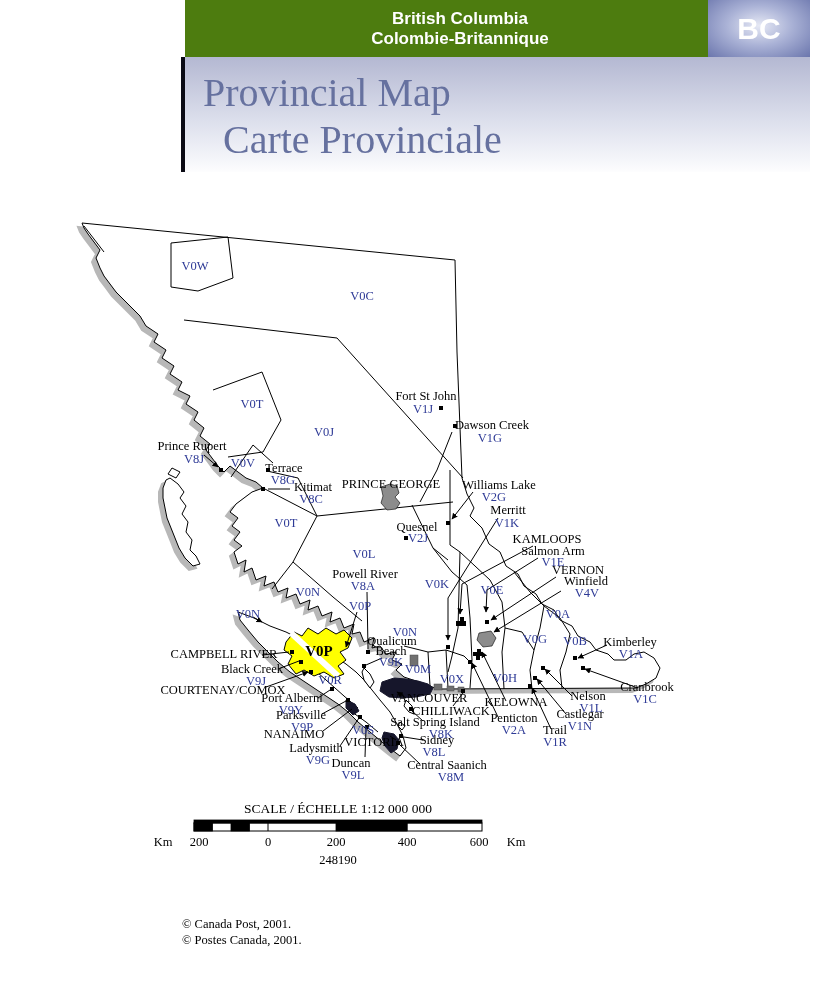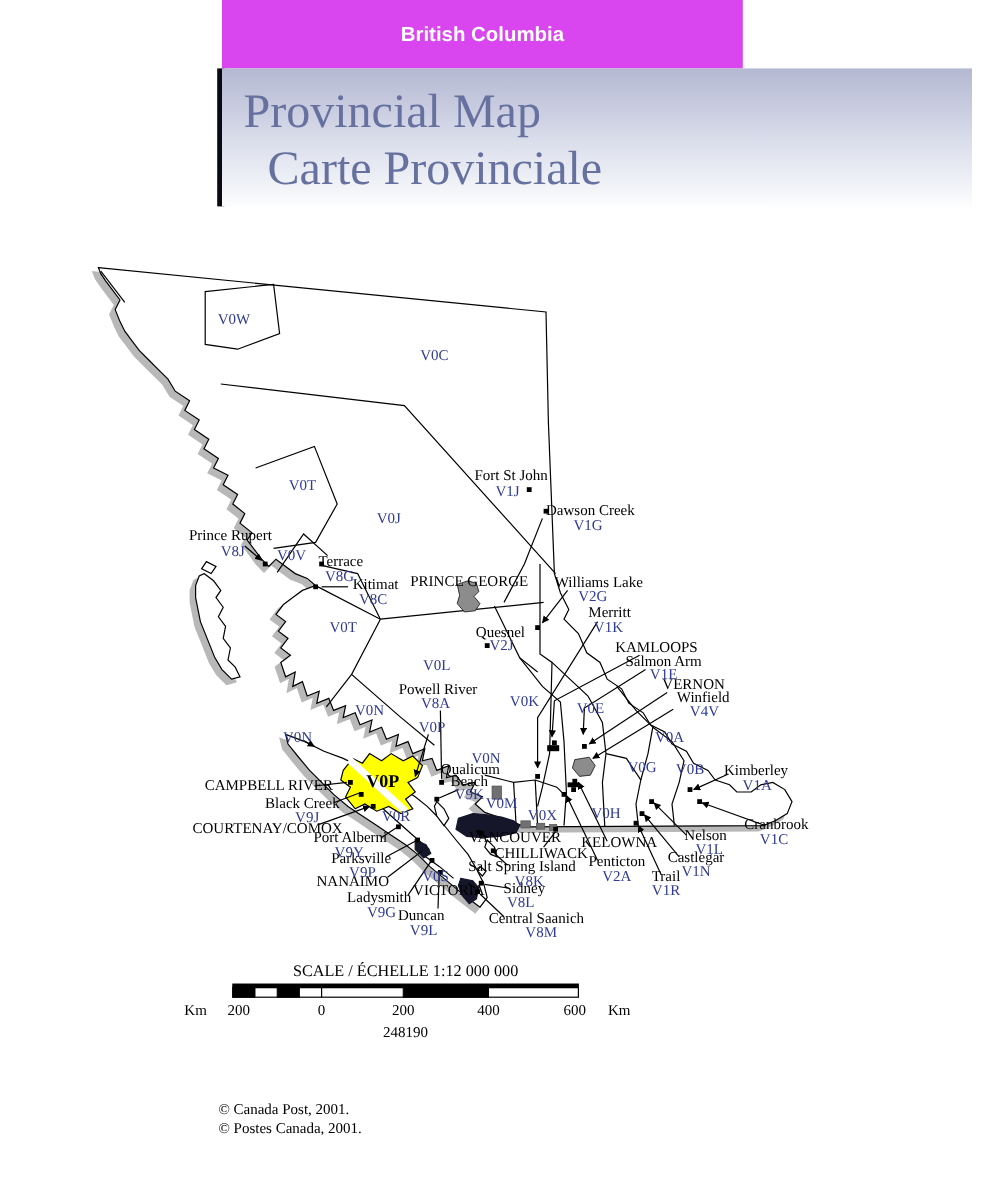--- a/index.html
+++ b/index.html
@@ -1,19 +1,19 @@
 <!DOCTYPE html>
 <html><head>
 <meta charset="utf-8">
 <style>
   html,body{margin:0;padding:0;background:#fff;}
   #page{position:relative;width:837px;height:1000px;background:#fff;overflow:hidden;
         font-family:"Liberation Serif",serif;}
   
-  #banner{position:absolute;left:185px;top:0;width:434px;height:57px;background:#d946ef;
+  #banner{position:absolute;left:185px;top:0;width:550px;height:57px;background:#4d7c0f;
           display:flex;flex-direction:column;justify-content:center;align-items:center;}
   #banner .bl{color:#fff;font-family:"Liberation Sans",sans-serif;font-weight:bold;
               font-size:17px;line-height:20px;}
   #logo{position:absolute;left:708px;top:0;width:102px;height:57px;
         background:radial-gradient(ellipse at 50% 45%, #e6e9f5 0%, #aab2d6 45%, #6b76ad 100%);
         display:flex;justify-content:center;align-items:center;}
   #logo .lt{color:#fff;font-family:"Liberation Sans",sans-serif;font-weight:bold;font-size:30px;}
   
   #titleblock{position:absolute;left:185px;top:57px;width:625px;height:115px;
               background:linear-gradient(#b4b8d2 0%, #dcdfec 55%, #f5f6fa 90%, #fdfdfe 100%);}
@@ -297,20 +297,24 @@
         <text x="479" y="846" class="t-scale">600</text>
         <text x="516" y="846" class="t-scale">Km</text>
         <text x="338" y="864" class="t-scale">248190</text>
         <text x="182" y="928" class="t-copy">© Canada Post, 2001.</text>
         <text x="182" y="944" class="t-copy">© Postes Canada, 2001.</text>
       </g>
   </svg>
 
   <div id="banner">
     <div class="bl">British Columbia</div>
+    <div class="bl">Colombie-Britannique</div>
+  </div>
+  <div id="logo">
+    <span class="lt">BC</span>
   </div>
 
   <div id="titlebar"></div>
   <div id="titleblock">
     <div class="tl t1">Provincial Map</div>
     <div class="tl t2">Carte Provinciale</div>
   </div>
 
 </div>
 

